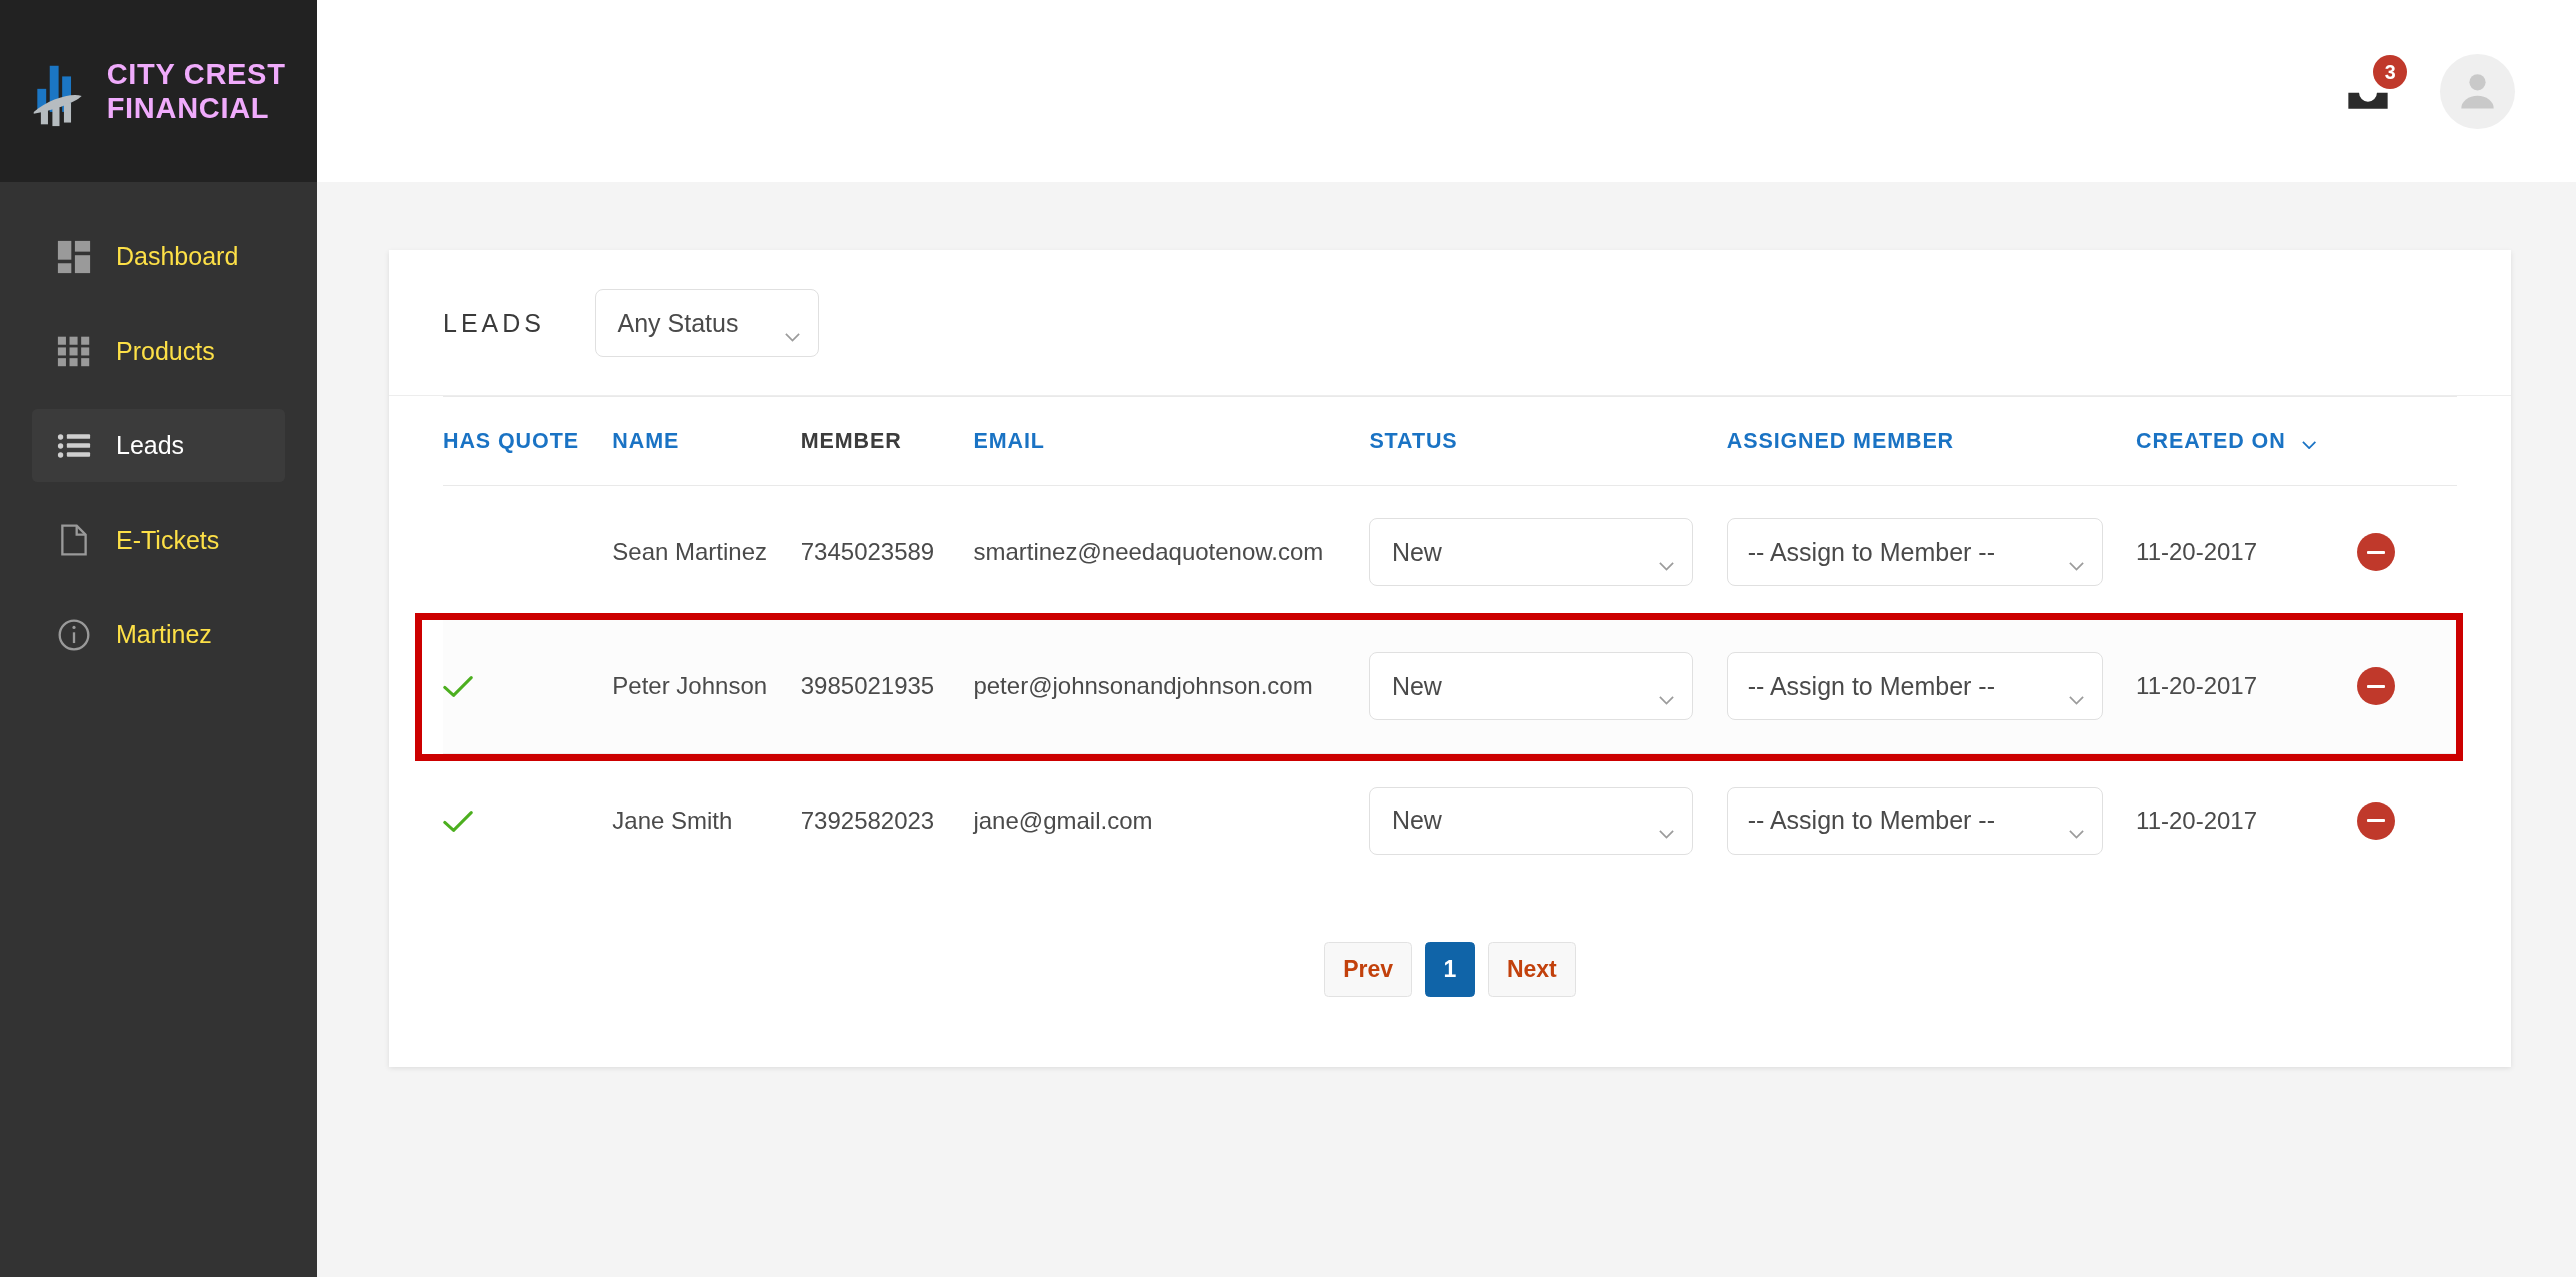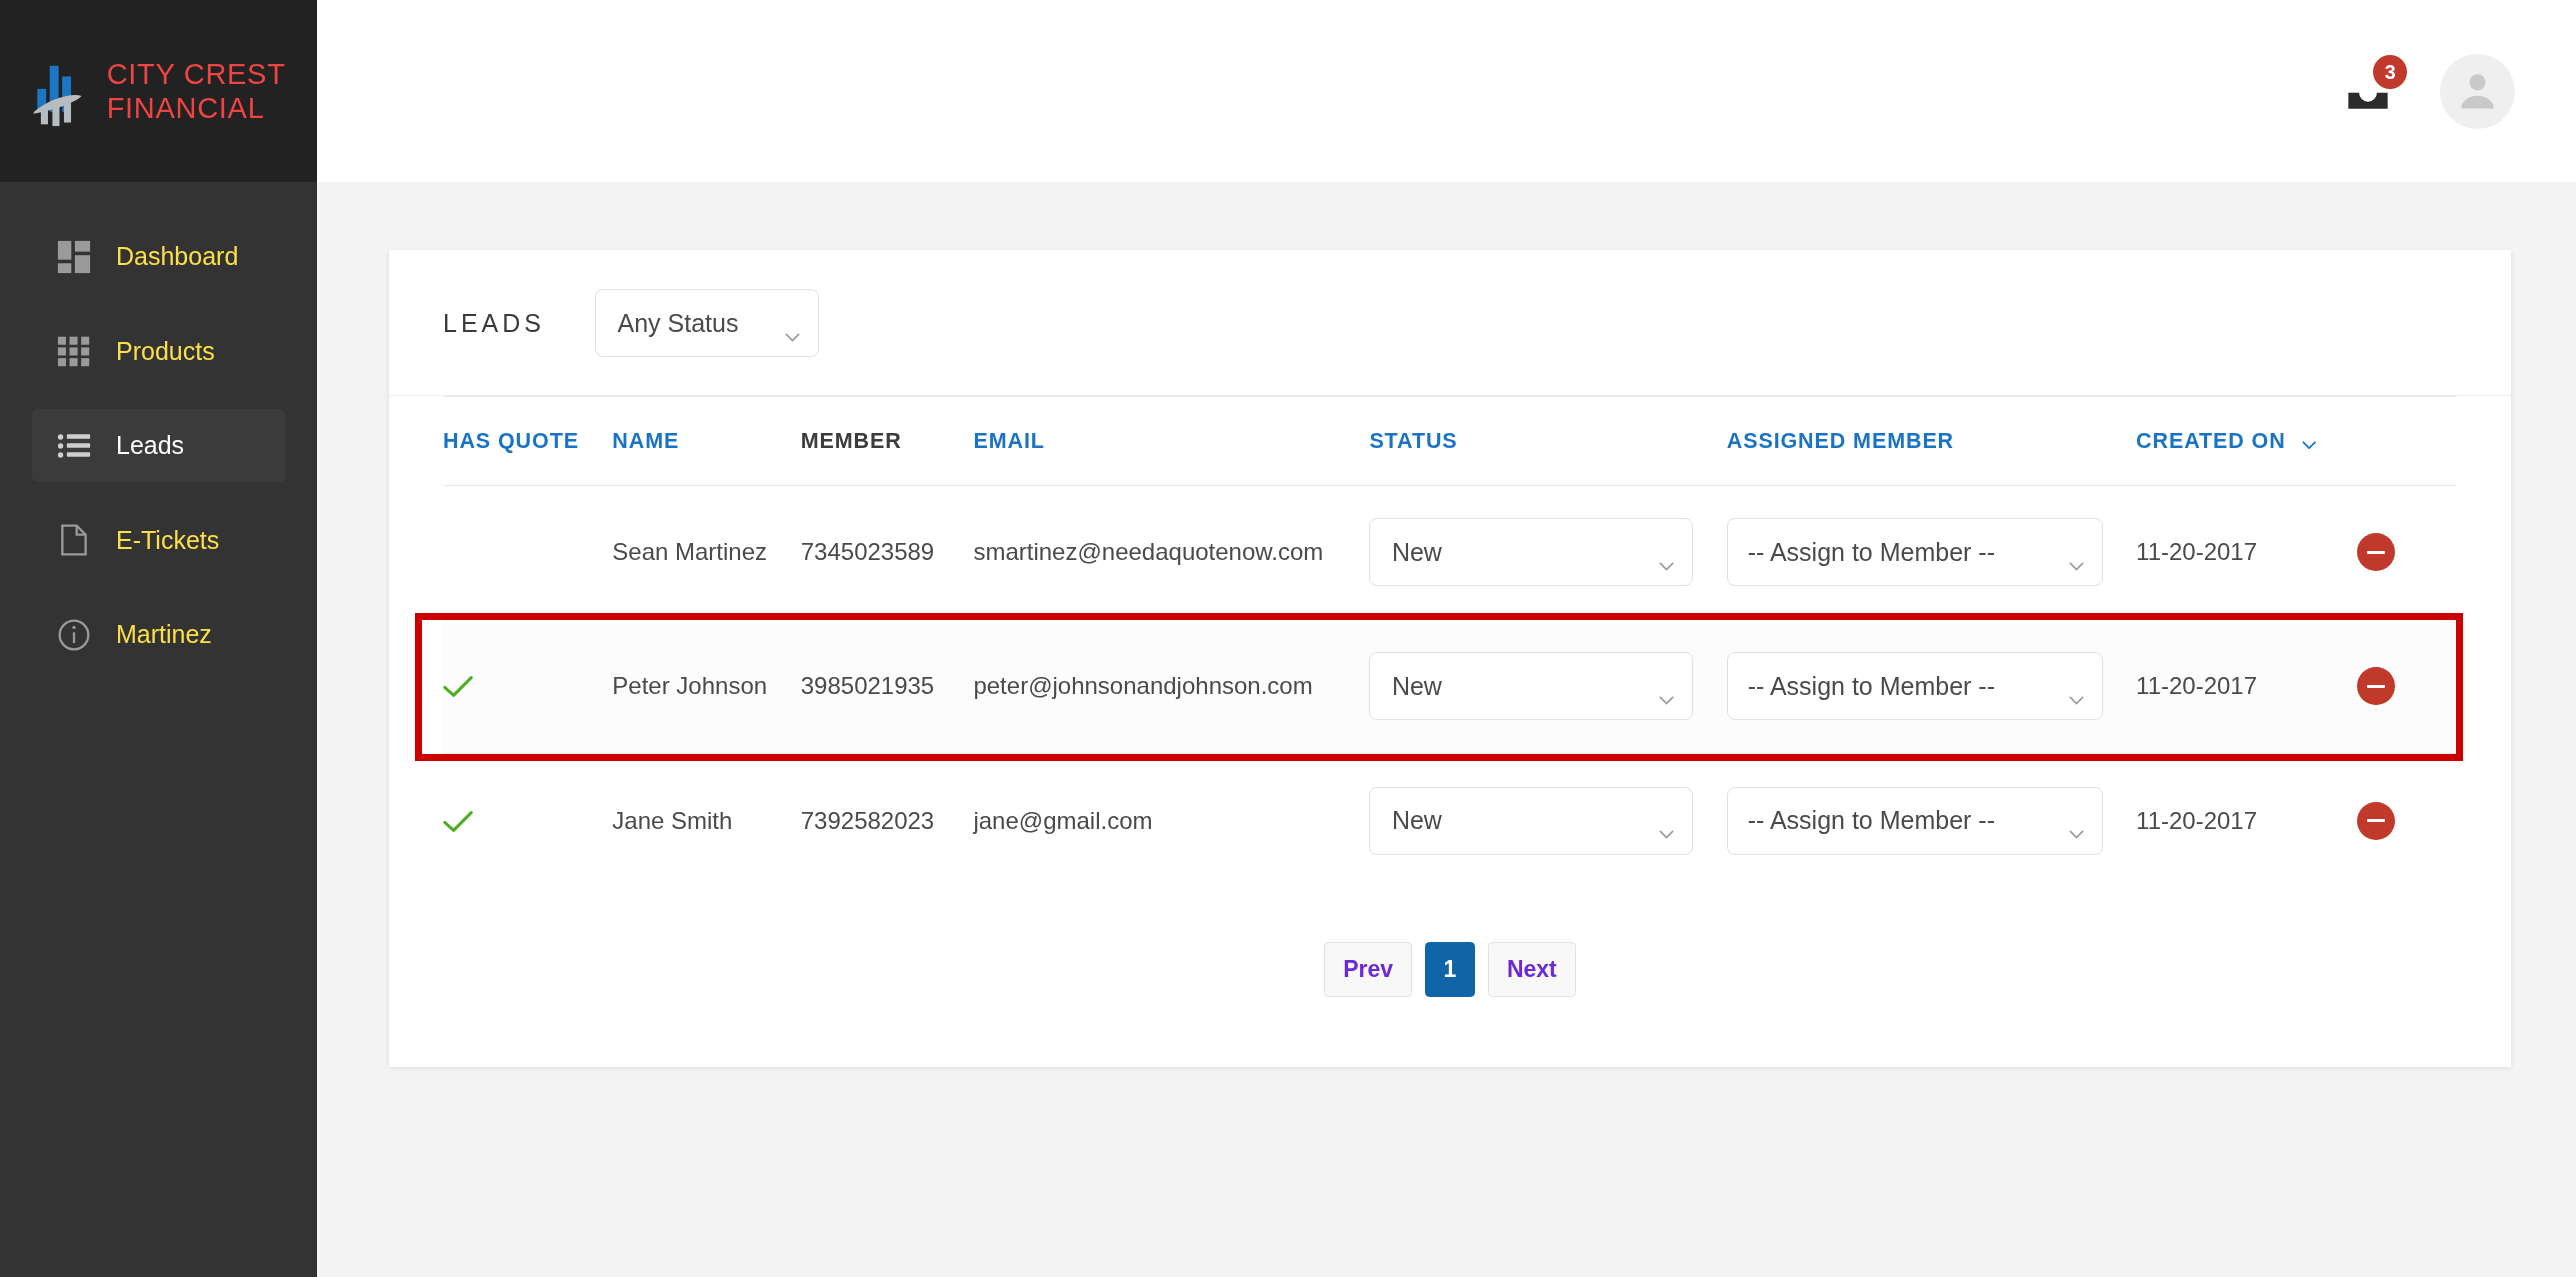--- a/index.html
+++ b/index.html
@@ -19,25 +19,25 @@
   }
   .logo-block {
     height: 182px; min-height: 182px;
     background: #222222;
     display: flex; align-items: center;
     padding-left: 32px;
     gap: 19.7px;
   }
   .logo-mark { width: 55px; height: 73px; flex: 0 0 55px; }
   .logo-text {
-    color: #ef4444;
+    color: #f0abfc;
     font-size: 29px;
     line-height: 1.18;
     letter-spacing: 0.7px;
-    font-weight: 400;
+    font-weight: 700;
   }
   .nav { padding-top: 38px; }
   .nav-item {
     display: flex; align-items: center;
     height: 73px;
     margin: 0 32px 21.5px 32px;
     padding-left: 25px;
     border-radius: 5.4px;
     gap: 25px;
     cursor: pointer;
@@ -134,21 +134,21 @@
   }
   .del-btn span { display: block; width: 18px; height: 3.6px; background: #fff; border-radius: 0.9px; }
 
   .pager {
     display: flex; justify-content: center; align-items: center;
     gap: 12.5px; padding: 55px 0 70px 0;
   }
   .pg {
     min-width: 64px; height: 55px; padding: 0 18px;
     border: 0.9px solid #e2e2e2; background: #f8f8f8; border-radius: 4.5px;
-    font-size: 23px; font-weight: bold; color: #6d28d9; cursor: pointer;
+    font-size: 23px; font-weight: bold; color: #c2410c; cursor: pointer;
     display: flex; align-items: center; justify-content: center;
     font-family: "Liberation Sans", sans-serif;
   }
   .pg.current { background: #1064a8; border-color: #1064a8; color: #fff; min-width: 50px; }
 </style>
 </head>
 <body>
 
 <div class="app">
 

